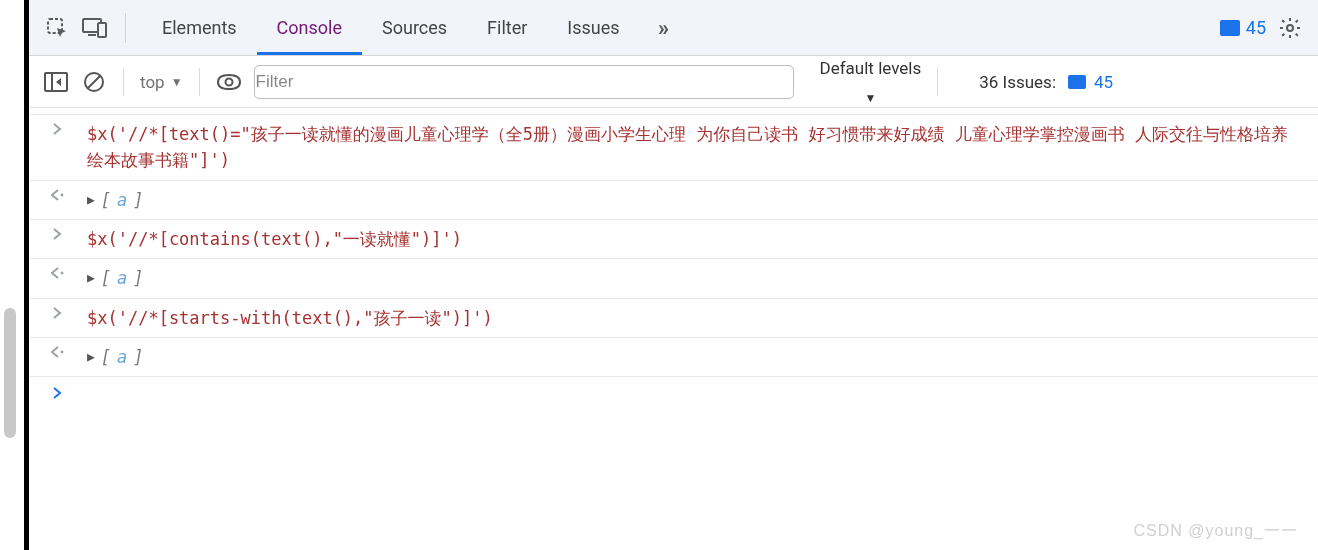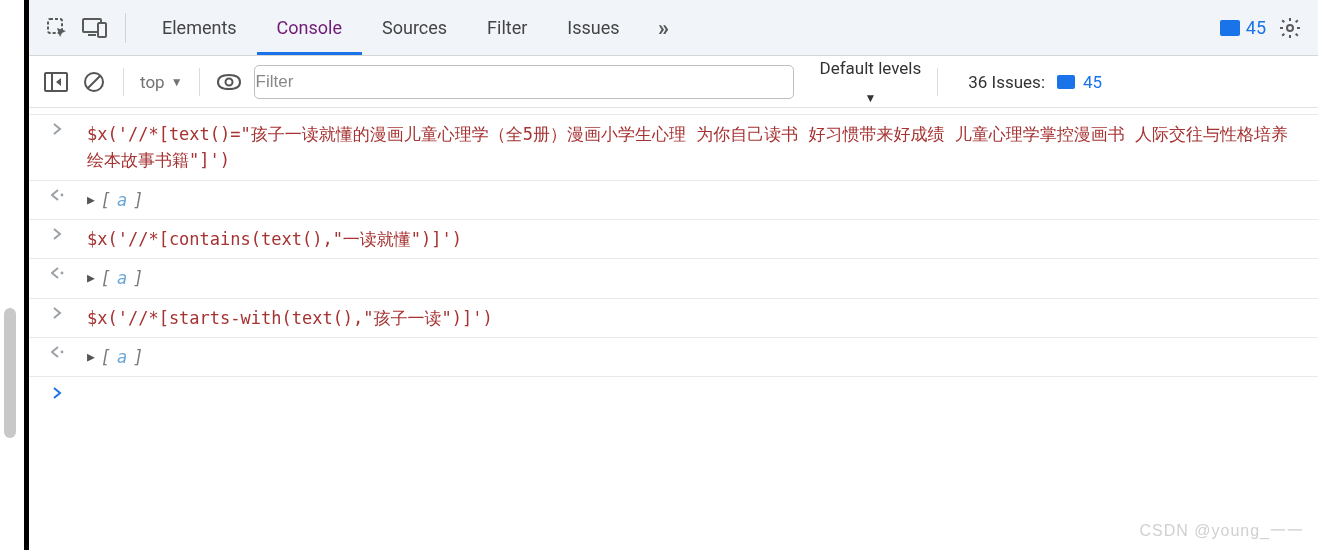--- a/index.html
+++ b/index.html
@@ -95,21 +95,21 @@
     max-width: 540px;
     height: 34px;
     border: 1px solid #bfbfbf;
     border-radius: 5px;
     padding: 0 1px;
     font-size: 17px;
     color: #8b5cf6;
   }
   .filter-input::placeholder { color:#888; }
   .levels { display:flex; align-items:center; gap:13px; font-size:17px; color:#333; margin-left:14px; cursor:pointer;flex-direction:column;}
-  .issues { display:flex; align-items:center; gap:8px; font-size:17px; color:#333; margin-left:14px;}
+  .issues { display:flex; align-items:center; gap:8px; font-size:17px; color:#333; margin-left:25px;}
   .issues .msgbox {
     width: 18px; height: 14px; background: #1a73e8;
     border-radius: 2px; position: relative; margin-left:4px;
   }
   .issues .msgbox::after {
     content:''; position:absolute; bottom:-4px; left:3px;
     border:4px solid transparent; border-top-color:#1a73e8; border-right:0;
   }
   
   .console { padding: 6px 0 0 0; font-family: Menlo, Consolas, monospace; font-size: 17px; }
@@ -136,21 +136,21 @@
   .gutter.out { color:#9aa0a6; }
   .content { flex: 1; min-width: 0; word-break: break-all; padding-left: 6px; }
   .input-code { color: #a63232; }
   .expand { display:flex; align-items:center; gap:6px; }
   .tri { color:#555; font-size:13px; }
   .brd { color:#7b7b7b; font-style: italic; }
   .link { color:#6aa6d6; font-style: italic; }
   .prompt-row { padding: 8px 24px 8px 16px; display:flex; align-items:center; gap:10px;}
   .prompt-row .gutter { color:#1a73e8; }
   .watermark {
-    position:absolute; bottom:8px; right:14px;
+    position:absolute; bottom:8px; right:20px;
     color:#d0d0d0; font-size:16px; letter-spacing:1px;
     font-family: sans-serif;
   }
   svg { display:block; }
 </style>
 </head>
 <body>
 
 <div class="scrollbar-stub"></div>
 

